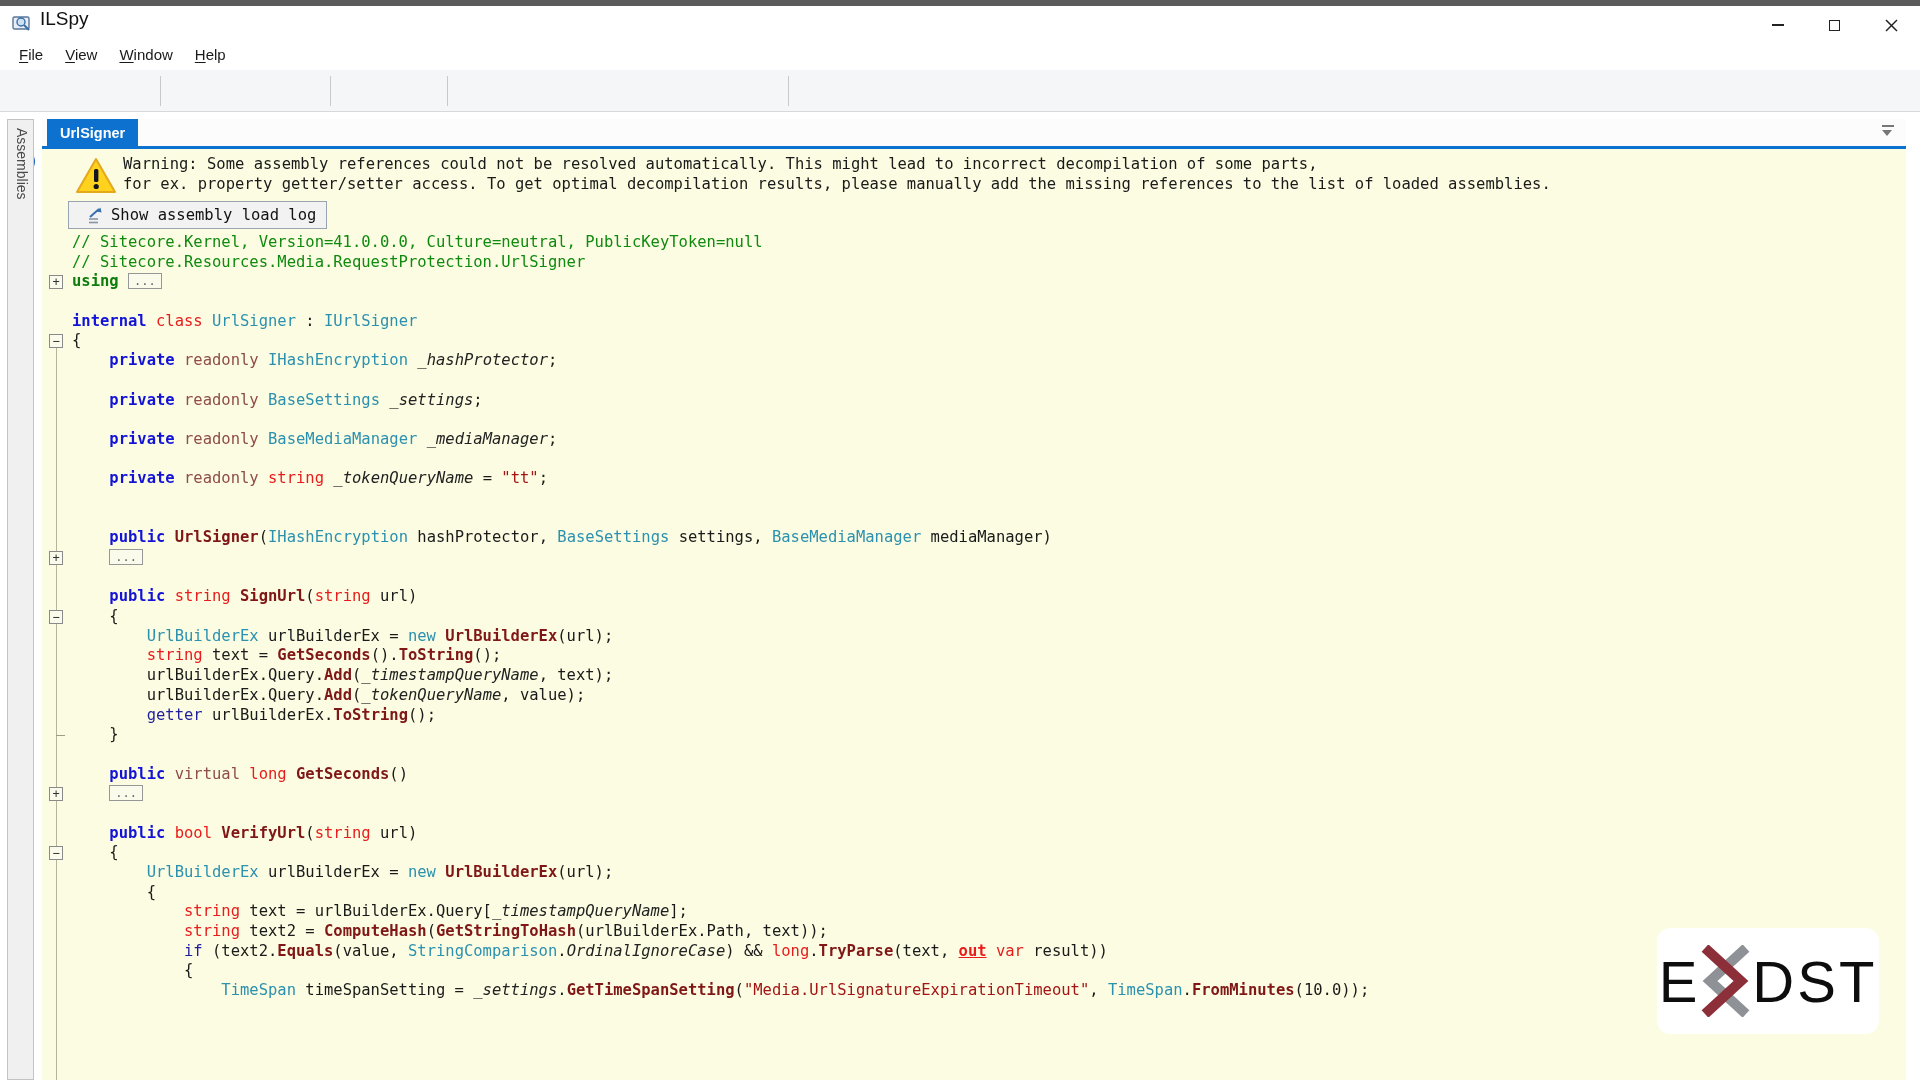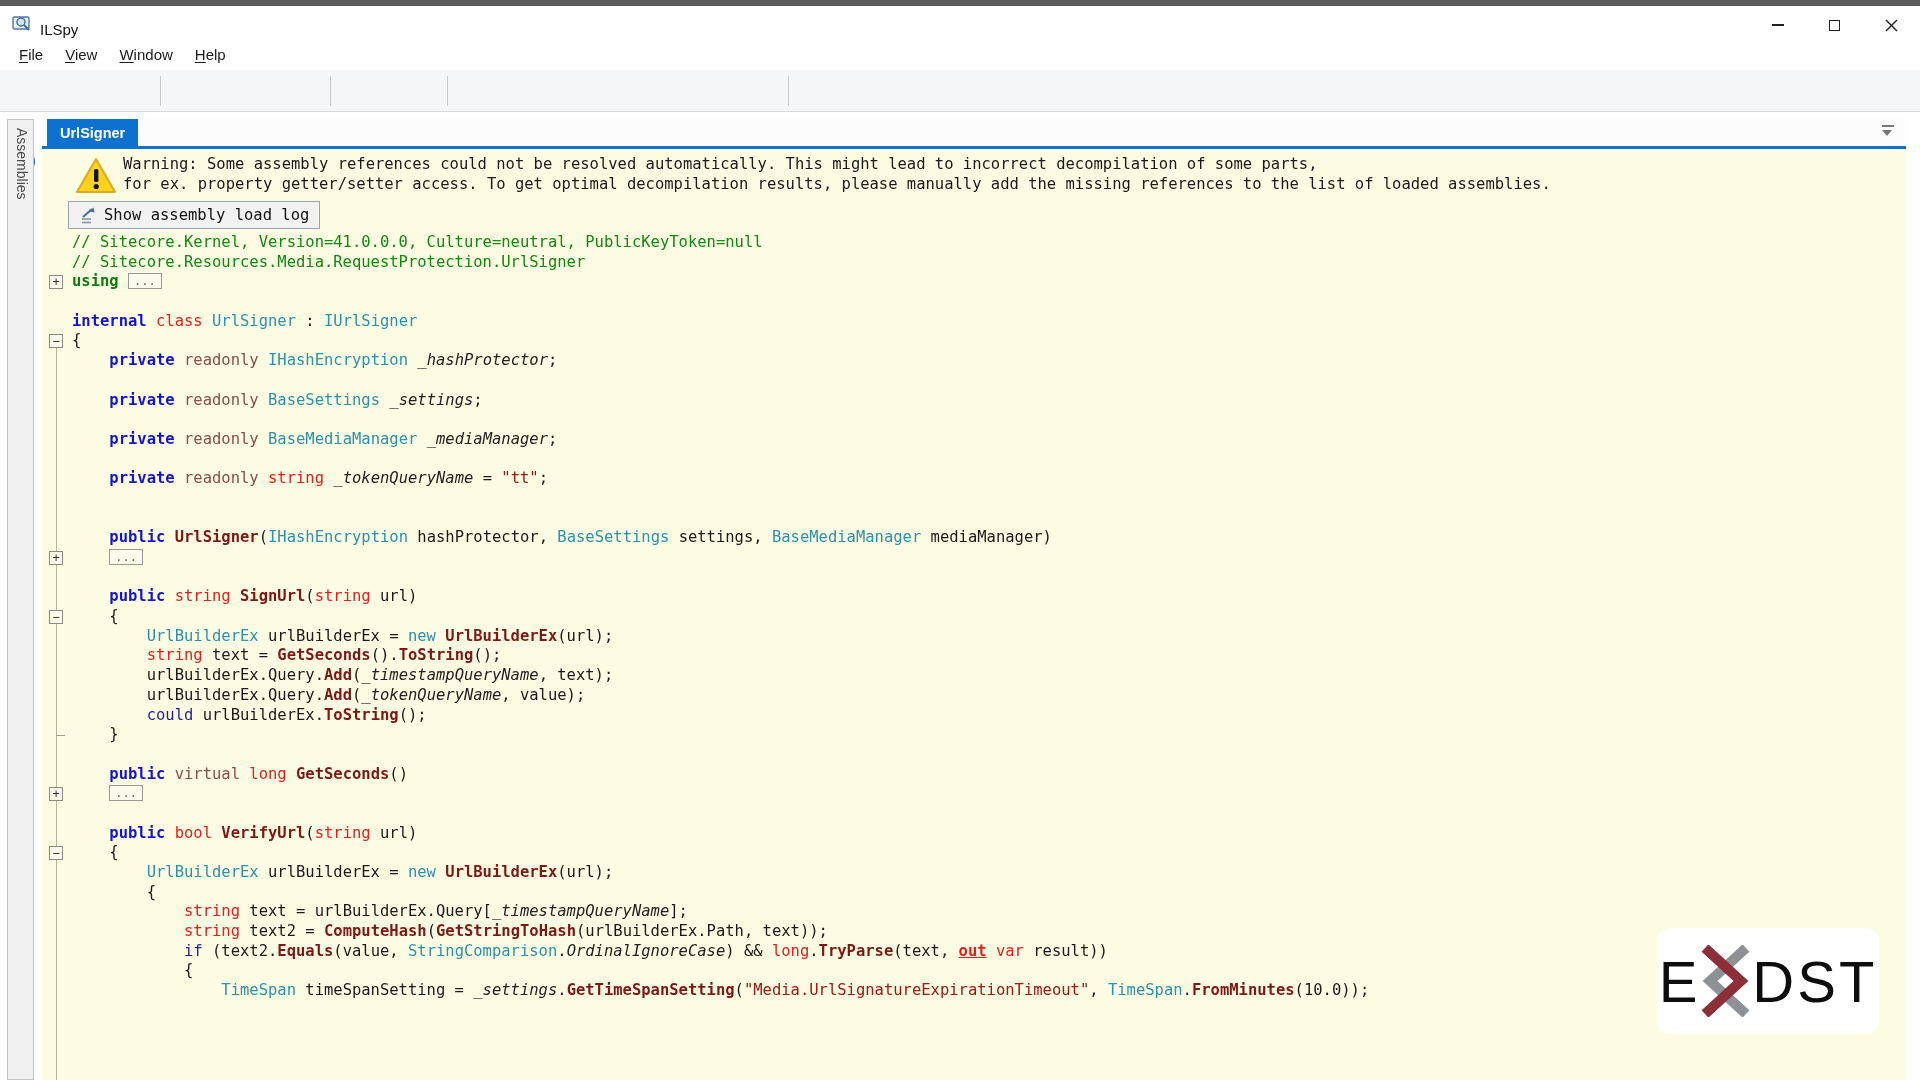--- a/index.html
+++ b/index.html
@@ -3,21 +3,21 @@
 <meta charset="utf-8">
 <style>
   * { margin:0; padding:0; box-sizing:border-box; }
   html,body { width:1920px; height:1080px; overflow:hidden; background:#ffffff;
               font-family:"Liberation Sans", sans-serif; }
   .abs { position:absolute; }
 
   
   #top-strip { left:0; top:0; width:1920px; height:6px; background:#5b5b5b; }
   #titlebar { left:0; top:6px; width:1920px; height:32px; background:#ffffff; }
-  #title-text { left:40px; top:15px; font-size:15px; color:#111; }
+  #title-text { left:40px; top:2px; font-size:19px; color:#111; }
   #app-icon { left:12px; top:9px; width:22px; height:16px; }
   #win-controls { right:0; top:0; height:38px; display:flex; }
   .win-btn { width:57px; height:38px; display:flex; align-items:center; justify-content:center; }
   .win-glyph-min { width:12px; height:1.5px; background:#222; }
   .win-glyph-max { width:11px; height:11px; border:1.4px solid #222; }
 
   
   #menubar { left:0; top:38px; width:1920px; height:32px; background:#fff; display:flex; align-items:center; padding-left:8px; }
   .menu-item { font-size:15px; color:#1a1a1a; padding:4px 11px; }
   .menu-item u { text-underline-offset:2px; }
@@ -46,21 +46,21 @@
   #tab-list-icon { position:absolute; right:12px; top:6px; width:12px; color:#555; }
   #tab-list-icon .bar { width:12px; height:2px; background:#777; margin-bottom:3px; }
   #tab-list-icon .tri { width:0; height:0; border-left:5px solid transparent; border-right:5px solid transparent; border-top:6px solid #777; }
 
   #doc { position:absolute; left:0; top:30px; width:100%; height:931px; background:#fcfce2; overflow:hidden; }
 
   
   #warn-icon { position:absolute; left:33px; top:8px; }
   .warn-line { position:absolute; left:81px; white-space:pre; font:15.5px/19.7px "DejaVu Sans Mono", monospace; color:#1a1a1a; }
   #load-log-btn { position:absolute; left:26px; top:52px; height:28px; background:#f2f2f2; border:1px solid #99a4b1;
-                  display:flex; align-items:center; padding:0 10px 0 11px; gap:7px;
+                  display:flex; align-items:center; padding:0 10px 0 18px; gap:7px;
                   font:15.5px "DejaVu Sans Mono", monospace; color:#111; }
 
   
   #code-lines { position:absolute; left:0; top:84px; width:100%; height:847px; }
   #guide-line { position:absolute; left:14px; top:114px; bottom:0; width:1px; background:#b5b59a; }
   .code-line { position:relative; height:19.7px; white-space:pre; padding-left:30px;
                font:15.5px/19.7px "DejaVu Sans Mono", monospace; color:#1a1a1a; }
   .gut { position:absolute; left:7px; top:3px; width:14px; height:14px; border:1px solid #8a8a8a; background:#fbfbec;
          color:#333; font:12px/12px "DejaVu Sans Mono", monospace; text-align:center; z-index:2; }
   .tick { position:absolute; left:14px; top:9.5px; width:9px; height:1px; background:#9d9d85; }
@@ -268,21 +268,21 @@
         <div class="code-line"></div>
         <div class="code-line"><span class="sg-p">    </span><span class="sg-kb">public</span><span class="sg-p"> </span><span class="sg-m">UrlSigner</span><span class="sg-p">(</span><span class="sg-t">IHashEncryption</span><span class="sg-p"> hashProtector, </span><span class="sg-t">BaseSettings</span><span class="sg-p"> settings, </span><span class="sg-t">BaseMediaManager</span><span class="sg-p"> mediaManager)</span></div>
         <div class="code-line"><span class="gut">+</span><span class="sg-p">    </span><span class="sg-fold">...</span></div>
         <div class="code-line"></div>
         <div class="code-line"><span class="sg-p">    </span><span class="sg-kb">public</span><span class="sg-p"> </span><span class="sg-kr">string</span><span class="sg-p"> </span><span class="sg-m">SignUrl</span><span class="sg-p">(</span><span class="sg-kr">string</span><span class="sg-p"> url)</span></div>
         <div class="code-line"><span class="gut">−</span><span class="sg-p">    {</span></div>
         <div class="code-line"><span class="sg-p">        </span><span class="sg-t">UrlBuilderEx</span><span class="sg-p"> urlBuilderEx = </span><span class="sg-kn">new</span><span class="sg-p"> </span><span class="sg-m">UrlBuilderEx</span><span class="sg-p">(url);</span></div>
         <div class="code-line"><span class="sg-p">        </span><span class="sg-kr">string</span><span class="sg-p"> text = </span><span class="sg-m">GetSeconds</span><span class="sg-p">().</span><span class="sg-m">ToString</span><span class="sg-p">();</span></div>
         <div class="code-line"><span class="sg-p">        urlBuilderEx.Query.</span><span class="sg-m">Add</span><span class="sg-p">(</span><span class="sg-f">_timestampQueryName</span><span class="sg-p">, text);</span></div>
         <div class="code-line"><span class="sg-p">        urlBuilderEx.Query.</span><span class="sg-m">Add</span><span class="sg-p">(</span><span class="sg-f">_tokenQueryName</span><span class="sg-p">, value);</span></div>
-        <div class="code-line"><span class="sg-p">        </span><span class="sg-kf">could</span><span class="sg-p"> urlBuilderEx.</span><span class="sg-m">ToString</span><span class="sg-p">();</span></div>
+        <div class="code-line"><span class="sg-p">        </span><span class="sg-kf">getter</span><span class="sg-p"> urlBuilderEx.</span><span class="sg-m">ToString</span><span class="sg-p">();</span></div>
         <div class="code-line"><span class="tick"></span><span class="sg-p">    }</span></div>
         <div class="code-line"></div>
         <div class="code-line"><span class="sg-p">    </span><span class="sg-kb">public</span><span class="sg-p"> </span><span class="sg-km">virtual</span><span class="sg-p"> </span><span class="sg-kr">long</span><span class="sg-p"> </span><span class="sg-m">GetSeconds</span><span class="sg-p">()</span></div>
         <div class="code-line"><span class="gut">+</span><span class="sg-p">    </span><span class="sg-fold">...</span></div>
         <div class="code-line"></div>
         <div class="code-line"><span class="sg-p">    </span><span class="sg-kb">public</span><span class="sg-p"> </span><span class="sg-kr">bool</span><span class="sg-p"> </span><span class="sg-m">VerifyUrl</span><span class="sg-p">(</span><span class="sg-kr">string</span><span class="sg-p"> url)</span></div>
         <div class="code-line"><span class="gut">−</span><span class="sg-p">    {</span></div>
         <div class="code-line"><span class="sg-p">        </span><span class="sg-t">UrlBuilderEx</span><span class="sg-p"> urlBuilderEx = </span><span class="sg-kn">new</span><span class="sg-p"> </span><span class="sg-m">UrlBuilderEx</span><span class="sg-p">(url);</span></div>
         <div class="code-line"><span class="sg-p">        {</span></div>
         <div class="code-line"><span class="sg-p">            </span><span class="sg-kr">string</span><span class="sg-p"> text = urlBuilderEx.Query[</span><span class="sg-f">_timestampQueryName</span><span class="sg-p">];</span></div>

